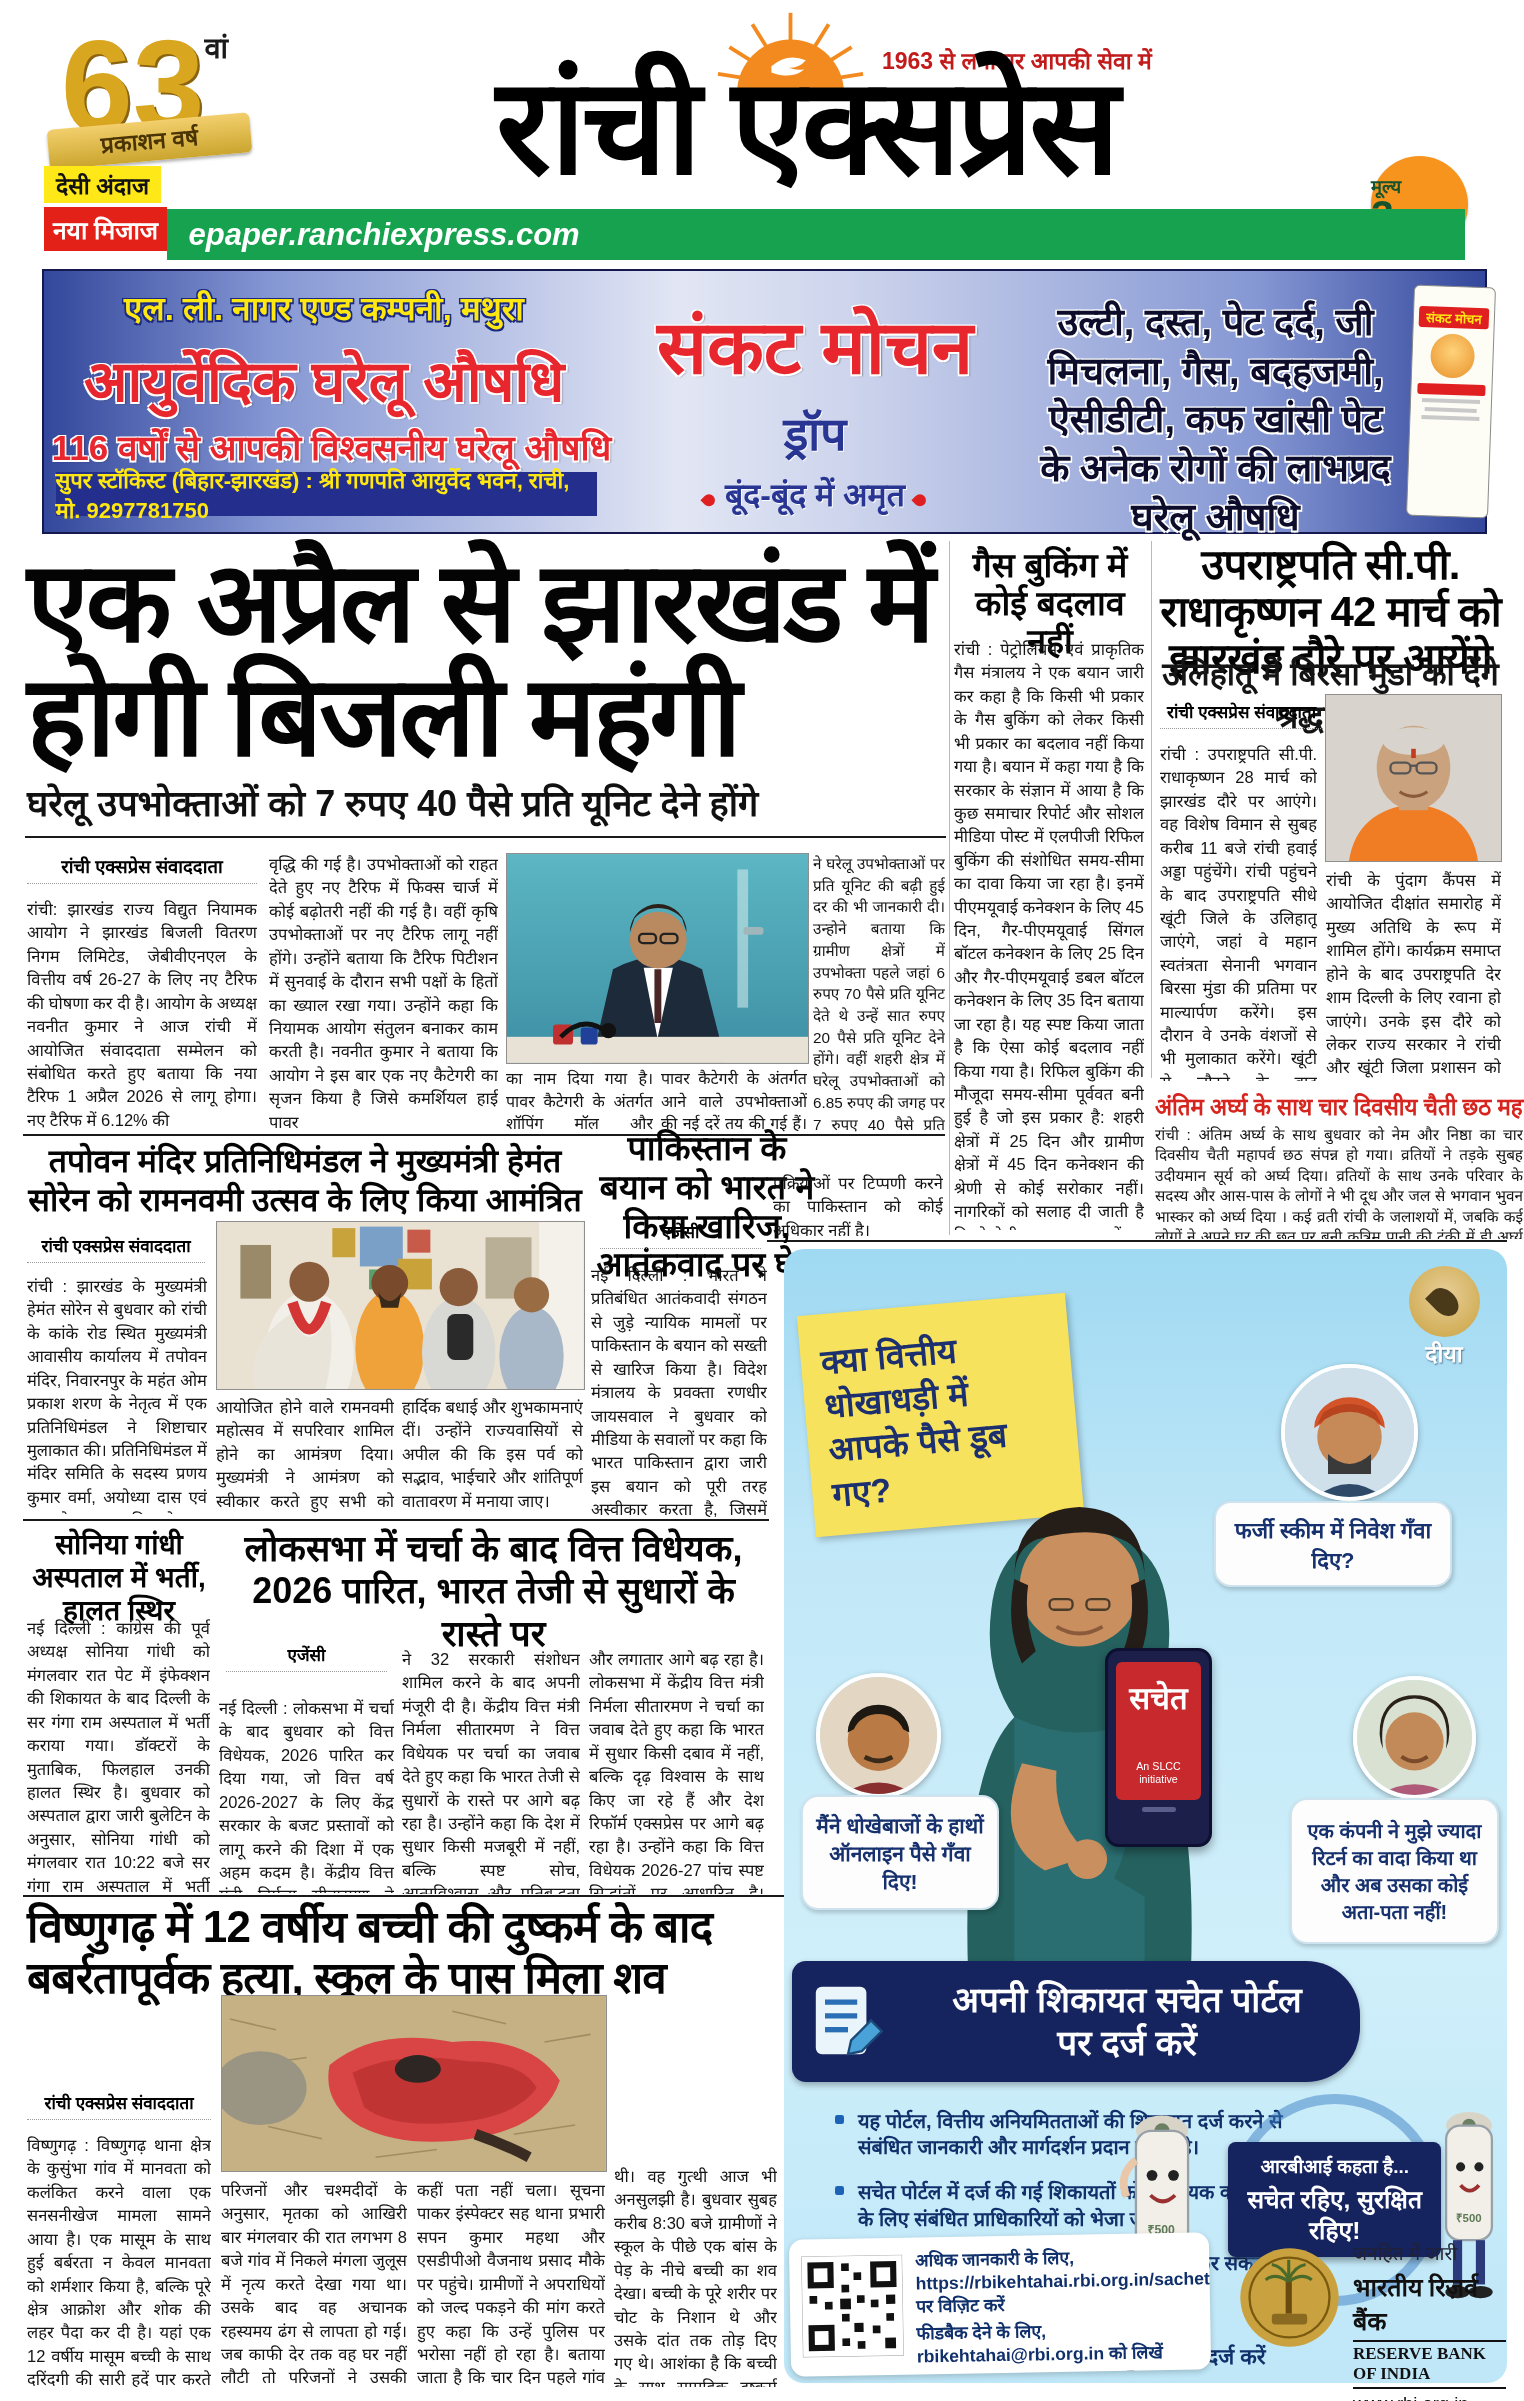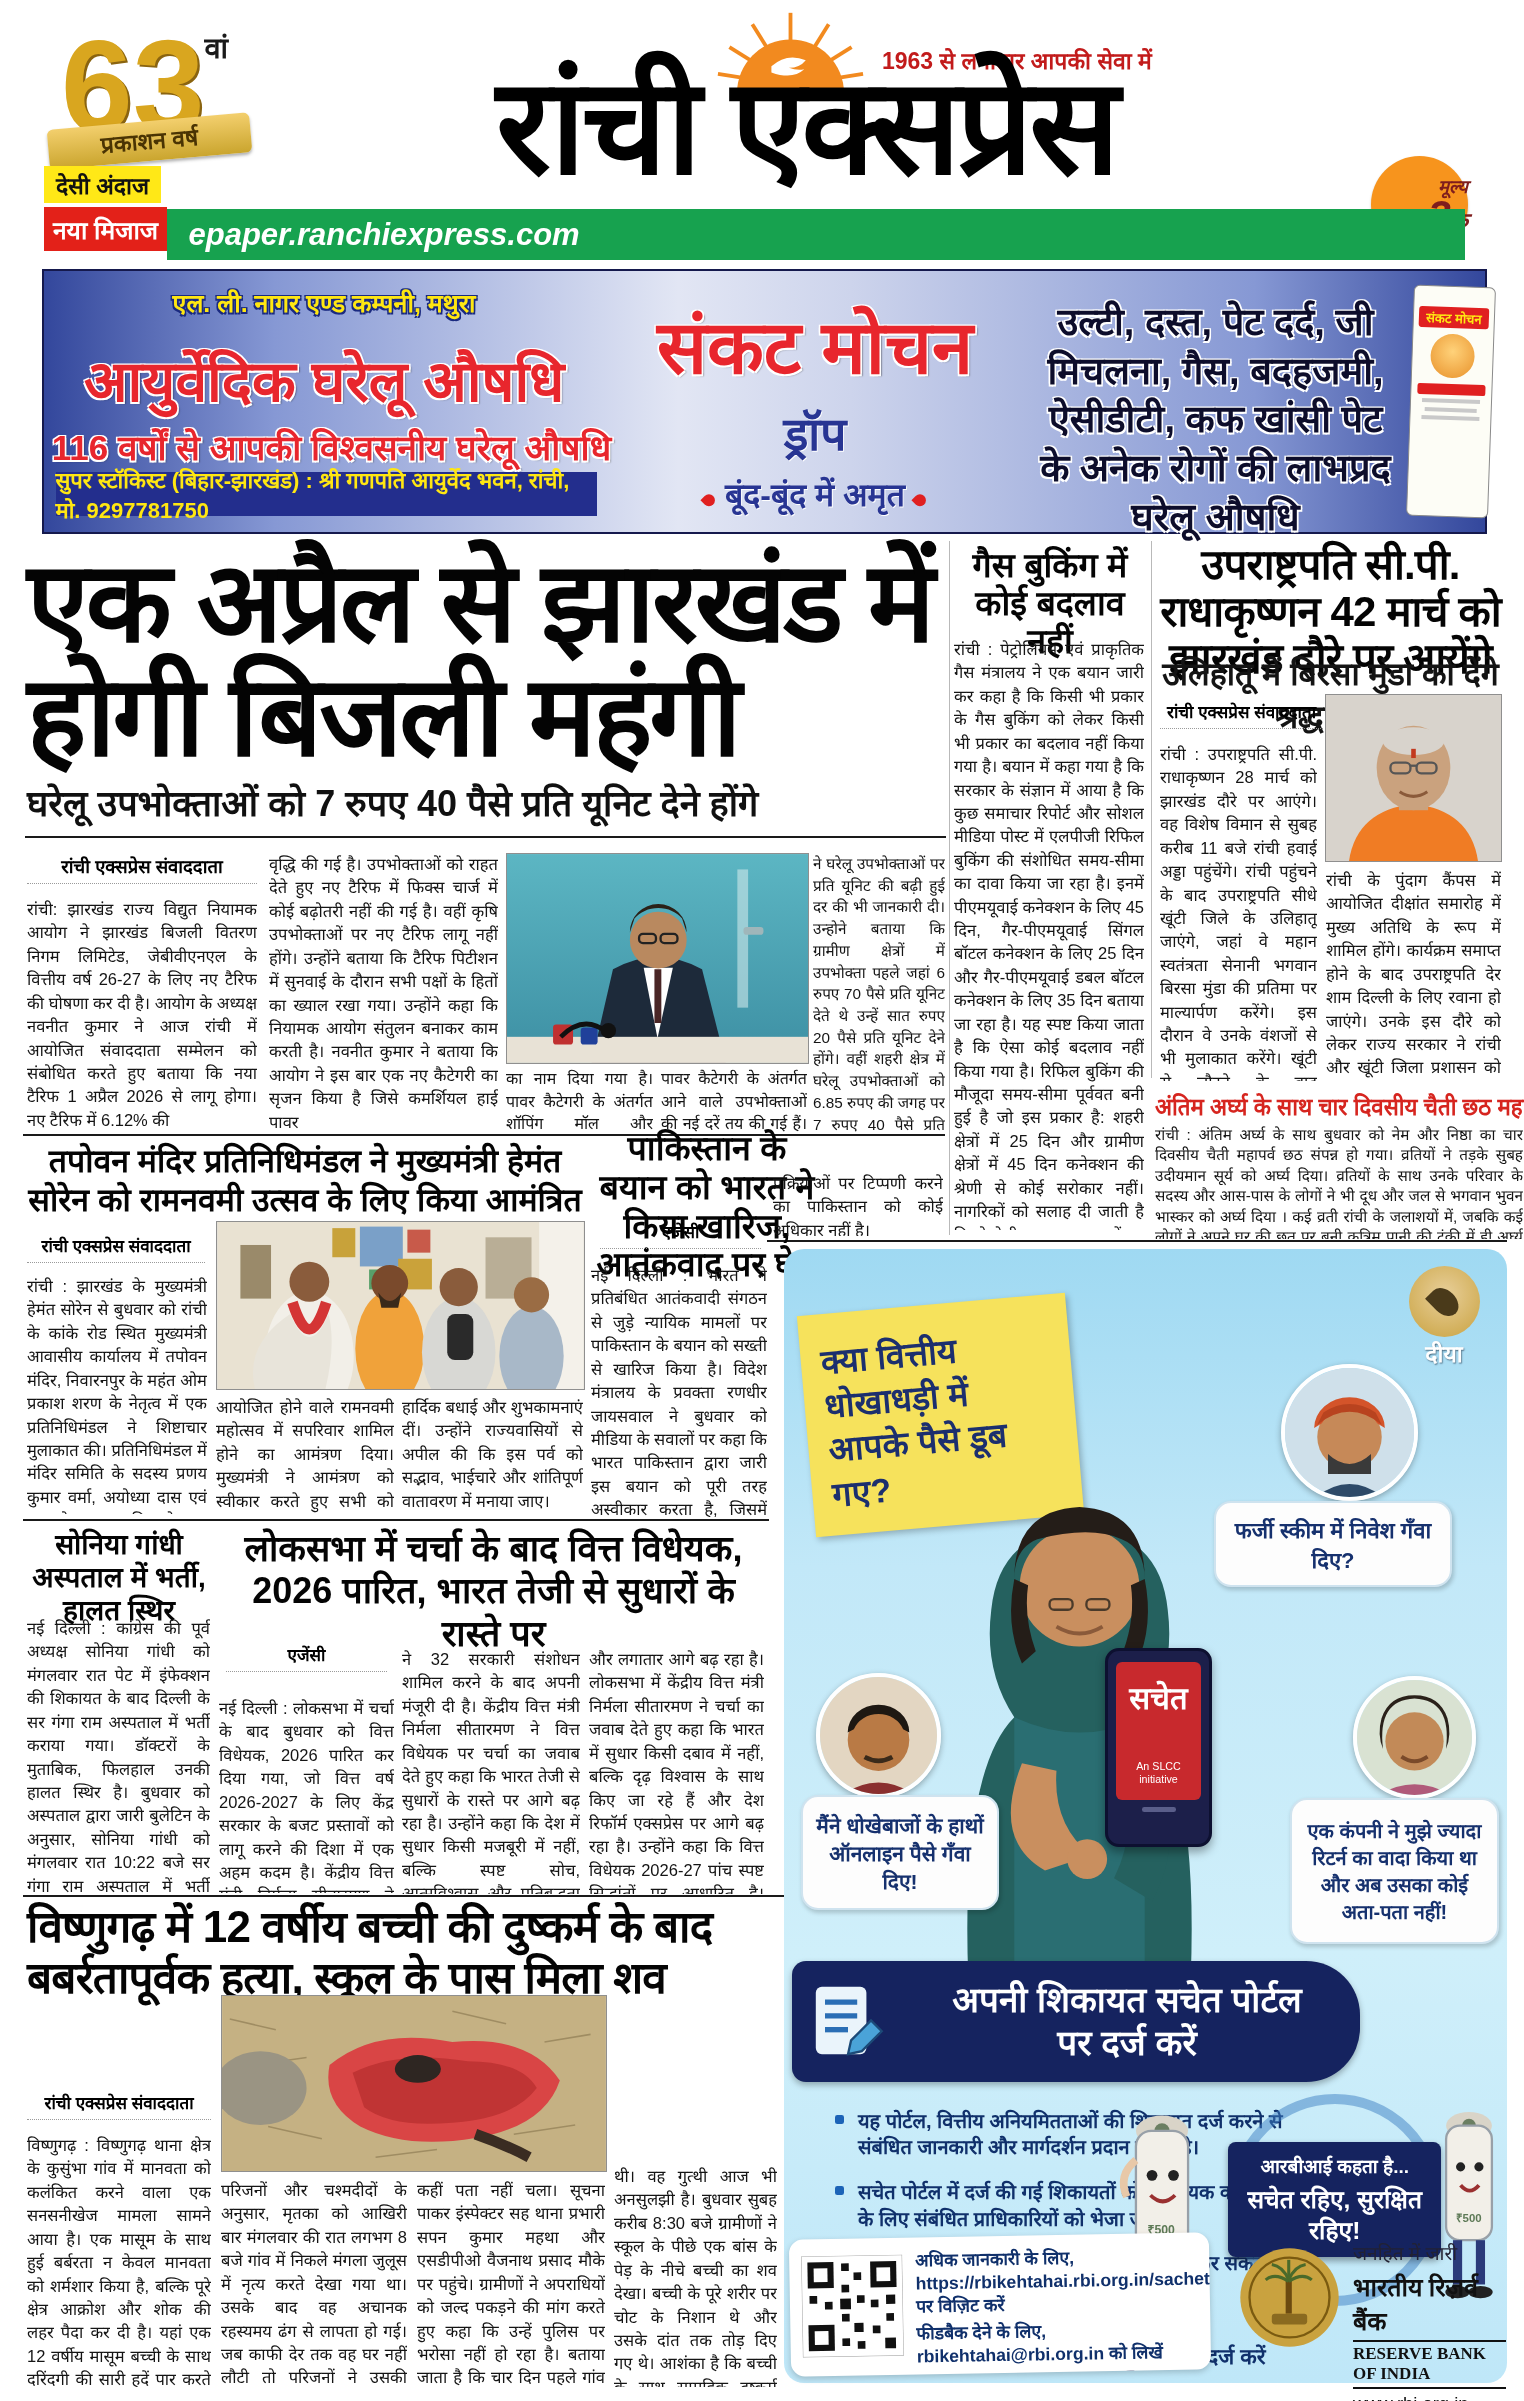--- a/index.html
+++ b/index.html
@@ -17,21 +17,21 @@
   .vrule{background:#b9b9b9;width:0.8px;}
   
   .logo63-num{font-size:129px;font-weight:800;color:#d9a61f;text-shadow:2.3px 2.3px 0 #8a6410;line-height:1;}
   .logo63-vaan{font-size:29px;font-weight:800;color:#1a1a1a;}
   .ribbon{background:linear-gradient(180deg,#f3cf6d,#caa52e);color:#4a3403;font-weight:bold;
           text-align:center;border-radius:6.1px;box-shadow:0 2.3px 3.1px rgba(0,0,0,.3);}
   .tag-yellow{background:#ffe817;color:#111;font-weight:800;display:flex;align-items:center;justify-content:center;}
   .tag-red{background:#e32119;color:#fff;font-weight:800;display:flex;align-items:center;justify-content:center;}
   .masthead-title{font-size:134px;font-weight:800;letter-spacing:-3.8px;color:#000;line-height:1;text-align:center;}
   .since{color:#c21b1b;font-weight:bold;font-size:23px;}
-  .price-circle{background:#f7941d;border-radius:50%;color:#7f1d1d;text-align:right;box-shadow:0 1.5px 2.3px rgba(0,0,0,.25);font-style:italic;}
+  .price-circle{background:#f7941d;border-radius:50%;color:#14532d;text-align:left;box-shadow:0 1.5px 2.3px rgba(0,0,0,.25);}
   .green-bar{background:#17a24f;color:#fff;display:flex;align-items:center;justify-content:space-between;}
   
   .adband{background:linear-gradient(90deg,#33479c 0%,#8698d4 16%,#e2e6f4 44%,#cdd4ec 56%,#8698d4 84%,#33479c 100%);
           border:2.3px solid #15194d;}
   .ad-yellow{color:#ffe712;font-weight:800;text-shadow:1.5px 1.5px 0 #1a2a80,-1.5px -1.5px 0 #1a2a80,1.5px -1.5px 0 #1a2a80,-1.5px 1.5px 0 #1a2a80;}
   .ad-red{color:#e8262d;font-weight:800;text-shadow:1.5px 1.5px 0 #fff,-1.5px -1.5px 0 #fff,1.5px -1.5px 0 #fff,-1.5px 1.5px 0 #fff,2.3px 2.3px 1.5px rgba(0,0,0,.35);}
   .ad-navy{color:#283593;font-weight:800;text-shadow:0.8px 0.8px 0 #fff;}
   .ad-dark{color:#0d0d2b;font-weight:800;text-shadow:1.5px 1.5px 0 #fff,-1.5px -1.5px 0 #fff,1.5px -1.5px 0 #fff,-1.5px 1.5px 0 #fff;}
   .stockist{background:#232e8d;color:#ffe712;font-weight:bold;display:flex;align-items:center;justify-content:center;}
   .drop{display:inline-block;width:12.3px;height:12.3px;background:#e02020;border-radius:0 50% 50% 50%;transform:rotate(-45deg);margin:0 6.1px;}
@@ -86,21 +86,21 @@
     <div style="padding-top:17px;font-size:18.4px;font-weight:bold;"><span>मूल्य</span></div>
     <div style="margin-top:-6.1px;"><span style="font-size:41px;font-weight:800;">3</span>
     <span style="font-size:23px;font-weight:800;">रु</span></div>
   </div>
 
   <div class="abs green-bar" style="left:167px;top:209px;width:1298px;height:51px;padding:0 21.5px;box-sizing:border-box;">
     <span style="font-size:31px;font-weight:800;font-style:italic;">epaper.ranchiexpress.com</span>
   </div>
 
   <div class="abs adband" style="left:42px;top:269px;width:1441px;height:261px;">
-    <div class="abs ad-yellow center" style="left:11.5px;top:14px;width:537px;font-size:25px;white-space:nowrap;">एल. ली. नागर एण्ड कम्पनी, मथुरा</div>
+    <div class="abs ad-yellow center" style="left:11.5px;top:14px;width:537px;font-size:33px;white-space:nowrap;">एल. ली. नागर एण्ड कम्पनी, मथुरा</div>
     <div class="abs ad-red center" style="left:7.7px;top:69px;width:545px;font-size:57px;white-space:nowrap;">आयुर्वेदिक घरेलू औषधि</div>
     <div class="abs ad-red center" style="left:7.7px;top:152px;width:545px;font-size:35px;white-space:nowrap;">116 वर्षों से आपकी विश्वसनीय घरेलू औषधि</div>
     <div class="abs stockist" style="left:11.5px;top:201px;width:541px;height:44px;font-size:22px;">सुपर स्टॉकिस्ट (बिहार-झारखंड) : श्री गणपति आयुर्वेद भवन, रांची, मो. 9297781750</div>
 
     <div class="abs ad-red center" style="left:564px;top:23px;width:414px;font-size:74px;white-space:nowrap;">संकट मोचन</div>
     <div class="abs ad-navy center" style="left:564px;top:130px;width:414px;font-size:46px;">ड्रॉप</div>
     <div class="abs center" style="left:564px;top:201px;width:414px;">
       <span class="drop"></span>
       <span class="ad-navy" style="font-size:32px;">बूंद-बूंद में अमृत</span>
       <span class="drop"></span>

